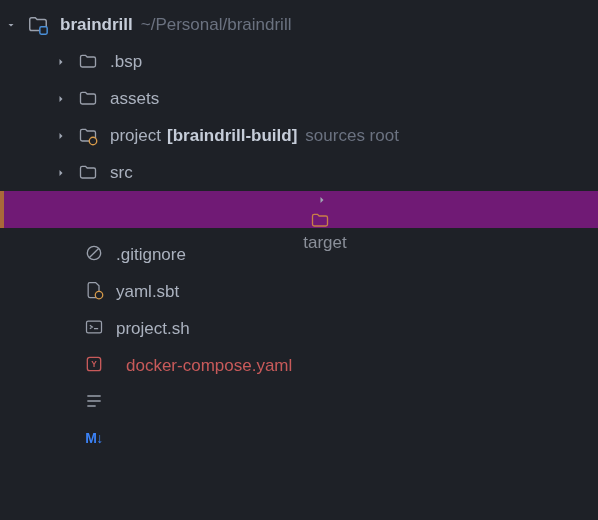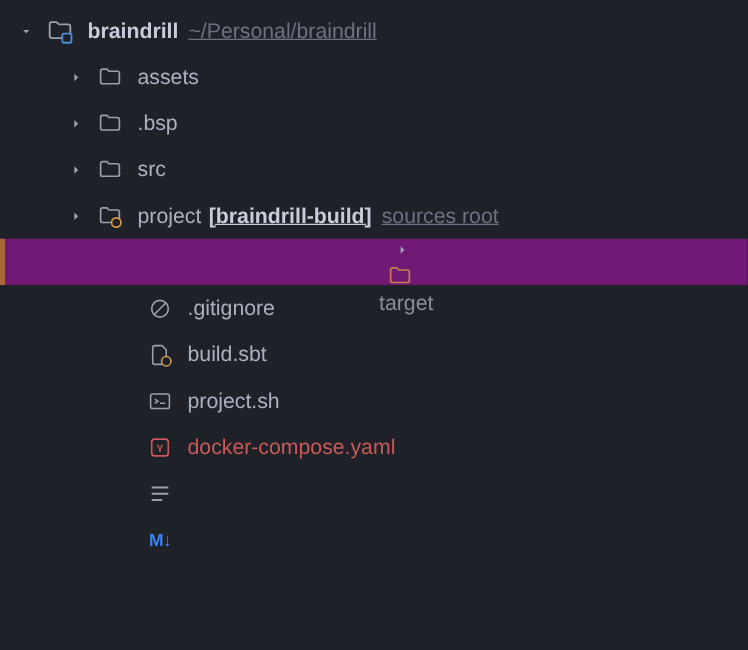--- a/index.html
+++ b/index.html
@@ -14,23 +14,23 @@
       user-select: none;
     }
     .tree { padding-top: 6px; }
     .row {
       display: flex;
       align-items: center;
       height: 37px;
       padding-left: 20px;
       white-space: nowrap;
     }
-    .row.root { padding-left: 12px; }
+    .row.root { padding-left: 2px; }
     .row.child { padding-left: 52px; }
-    .row.leaf { padding-left: 116px; }
+    .row.leaf { padding-left: 82px; align-items: flex-end; }
     .row.selected {
       background: #701a75;
       position: relative;
       flex-direction: column;
     }
     .row.selected::before {
       content: "";
       position: absolute;
       left: 0; top: 0; bottom: 0;
       width: 4px;
@@ -50,23 +50,23 @@
       width: 24px;
       height: 24px;
       display: flex;
       align-items: center;
       justify-content: center;
       margin-right: 10px;
       flex-shrink: 0;
     }
     .label { color: #abb2bf; }
     .label.bold { font-weight: 700; color: #c6cdd9; }
-    .annotation { color: #6b7280; margin-left: 8px; font-weight: 500; text-decoration: underline; }
+    .annotation { color: #6b7280; margin-left: 8px; font-weight: 500; }
     .annotation.bold-bracket { font-weight: 700; color: #c6cdd9; }
-    .red-text { color: #c85a5a; }
+    .red-text { color: #c85a5a; margin-left: 10px; }
     .md-badge {
       color: #3b82f6;
       font-weight: 700;
       font-size: 14px;
       letter-spacing: -0.5px;
     }
     .nocircle svg circle { stroke: #9aa0ac; fill: none; }
   </style>
 </head>
 <body>
@@ -93,66 +93,66 @@
     <span class="chev">
       <svg viewBox="0 0 24 24">
           <path d="M9 6l6 6-6 6z"></path>
         </svg>
     </span>
     <span class="ico">
       <svg viewBox="0 0 24 24" width="20" height="20" fill="none" stroke="#9aa0ac" stroke-width="1.6">
         <path d="M3 6a2 2 0 0 1 2-2h4l2 2h8a2 2 0 0 1 2 2v8a2 2 0 0 1-2 2H5a2 2 0 0 1-2-2V6z"></path>
       </svg>
     </span>
+    <span class="label">.bsp</span>
+  </div>
+
+  <div class="row child">
+    <span class="chev">
+      <svg viewBox="0 0 24 24">
+          <path d="M9 6l6 6-6 6z"></path>
+        </svg>
+    </span>
+    <span class="ico">
+      <svg viewBox="0 0 24 24" width="20" height="20" fill="none" stroke="#9aa0ac" stroke-width="1.6">
+        <path d="M3 6a2 2 0 0 1 2-2h4l2 2h8a2 2 0 0 1 2 2v8a2 2 0 0 1-2 2H5a2 2 0 0 1-2-2V6z"></path>
+      </svg>
+    </span>
     <span class="label">assets</span>
-  </div>
-
-  <div class="row child">
-    <span class="chev">
-      <svg viewBox="0 0 24 24">
-          <path d="M9 6l6 6-6 6z"></path>
-        </svg>
-    </span>
-    <span class="ico">
-      <svg viewBox="0 0 24 24" width="20" height="20" fill="none" stroke="#9aa0ac" stroke-width="1.6">
-        <path d="M3 6a2 2 0 0 1 2-2h4l2 2h8a2 2 0 0 1 2 2v8a2 2 0 0 1-2 2H5a2 2 0 0 1-2-2V6z"></path>
-      </svg>
-    </span>
-    <span class="label">.bsp</span>
-  </div>
-
-  <div class="row child">
-    <span class="chev">
-      <svg viewBox="0 0 24 24">
-          <path d="M9 6l6 6-6 6z"></path>
-        </svg>
-    </span>
-    <span class="ico">
-      <svg viewBox="0 0 24 24" width="20" height="20" fill="none" stroke="#9aa0ac" stroke-width="1.6">
-        <path d="M3 6a2 2 0 0 1 2-2h4l2 2h8a2 2 0 0 1 2 2v8a2 2 0 0 1-2 2H5a2 2 0 0 1-2-2V6z"></path>
-      </svg>
-    </span>
-    <span class="label">src</span>
   </div>
 
   <div class="row child">
     <span class="chev">
       <svg viewBox="0 0 24 24">
           <path d="M9 6l6 6-6 6z"></path>
         </svg>
     </span>
     <span class="ico">
       <svg viewBox="0 0 24 24" width="20" height="20" fill="none" stroke="#9aa0ac" stroke-width="1.6">
         <path d="M3 6a2 2 0 0 1 2-2h4l2 2h8a2 2 0 0 1 2 2v8a2 2 0 0 1-2 2H5a2 2 0 0 1-2-2V6z"></path>
         <circle cx="18" cy="18" r="4.5" fill="#1e2127" stroke="#d89b4a"></circle>
       </svg>
     </span>
     <span class="label">project</span>
     <span class="annotation bold-bracket" style="margin-left:6px;">[braindrill-build]</span>
     <span class="annotation">sources root</span>
+  </div>
+
+  <div class="row child">
+    <span class="chev">
+      <svg viewBox="0 0 24 24">
+          <path d="M9 6l6 6-6 6z"></path>
+        </svg>
+    </span>
+    <span class="ico">
+      <svg viewBox="0 0 24 24" width="20" height="20" fill="none" stroke="#9aa0ac" stroke-width="1.6">
+        <path d="M3 6a2 2 0 0 1 2-2h4l2 2h8a2 2 0 0 1 2 2v8a2 2 0 0 1-2 2H5a2 2 0 0 1-2-2V6z"></path>
+      </svg>
+    </span>
+    <span class="label">src</span>
   </div>
 
   <div class="row child selected">
     <span class="chev">
       <svg viewBox="0 0 24 24">
           <path d="M9 6l6 6-6 6z"></path>
         </svg>
     </span>
     <span class="ico">
       <svg viewBox="0 0 24 24" width="20" height="20" fill="none" stroke="#c97f47" stroke-width="1.6">
@@ -173,21 +173,21 @@
   </div>
 
 
   <div class="row leaf">
     <span class="ico">
       <svg viewBox="0 0 24 24" width="20" height="20" fill="none" stroke="#9aa0ac" stroke-width="1.5">
         <path d="M7 3h7l4 4v12a2 2 0 0 1-2 2H7a2 2 0 0 1-2-2V5a2 2 0 0 1 2-2z"></path>
         <circle cx="18" cy="18" r="4.5" fill="#1e2127" stroke="#d89b4a"></circle>
       </svg>
     </span>
-    <span class="label">build.sbt</span>
+    <span class="label">yaml.sbt</span>
   </div>
 
   <div class="row leaf">
     <span class="ico">
       <svg viewBox="0 0 24 24" width="20" height="20" fill="none" stroke="#9aa0ac" stroke-width="1.5">
         <rect x="3" y="5" width="18" height="14" rx="2"></rect>
         <path d="M7 10l3 2-3 2M12 14h5" stroke-width="1.5"></path>
       </svg>
     </span>
     <span class="label">project.sh</span>

